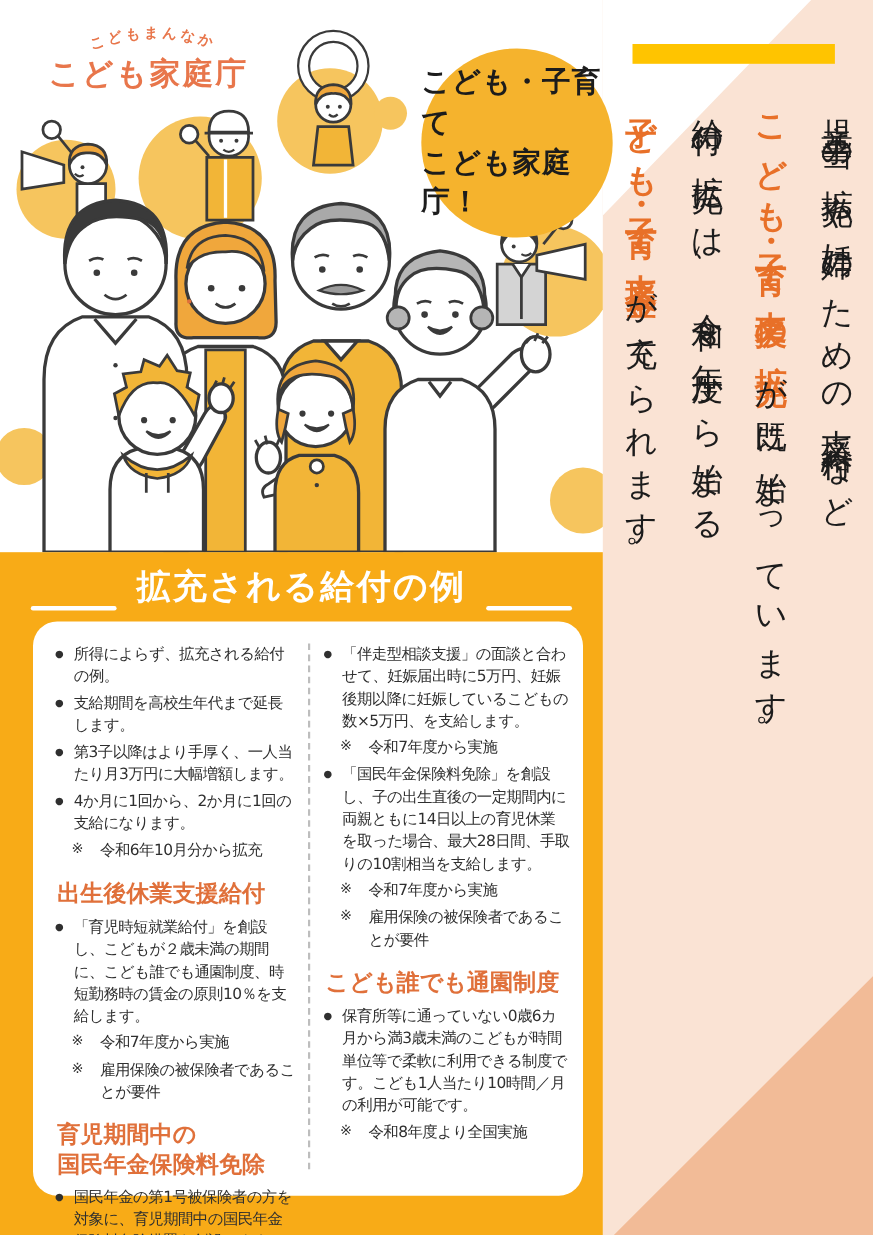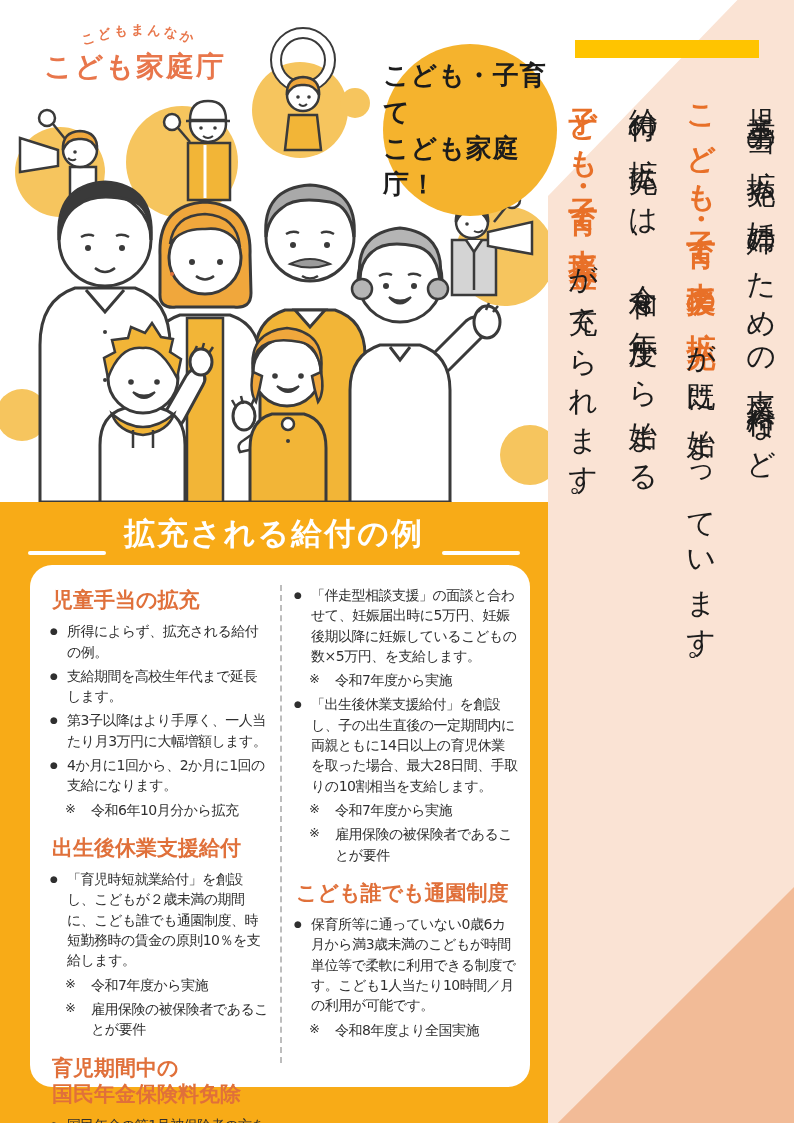--- a/index.html
+++ b/index.html
@@ -221,21 +221,20 @@
 
     <div class="panel">
       <div class="banner">
         <div class="rule"></div>
         <div class="title">拡充される給付の例</div>
         <div class="rule"></div>
       </div>
       <div class="whitebox">
         <div class="col left">
             <section class="benefit">
-              <h3>児童手当の拡充</h3>
               <div class="item bullet">
                 <span class="mk">●</span>
                 <span class="tx">所得によらず、拡充される給付の例。</span>
               </div>
               <div class="item bullet">
                 <span class="mk">●</span>
                 <span class="tx">支給期間を高校生年代まで延長します。</span>
               </div>
               <div class="item bullet">
                 <span class="mk">●</span>
@@ -281,21 +280,21 @@
                 <span class="tx">「伴走型相談支援」の面談と合わせて、妊娠届出時に5万円、妊娠後期以降に妊娠しているこどもの数×5万円、を支給します。</span>
               </div>
               <div class="item note">
                 <span class="mk">※</span>
                 <span class="tx">令和7年度から実施</span>
               </div>
             </section>
             <section class="benefit">
               <div class="item bullet">
                 <span class="mk">●</span>
-                <span class="tx">「出生後休業支援給付」を創設し、子の出生直後の一定期間内に両親ともに14日以上の育児休業を取った場合、最大28日間、手取りの10割相当を支給します。</span>
+                <span class="tx">「国民年金保険料免除」を創設し、子の出生直後の一定期間内に両親ともに14日以上の育児休業を取った場合、最大28日間、手取りの10割相当を支給します。</span>
               </div>
               <div class="item note">
                 <span class="mk">※</span>
                 <span class="tx">令和7年度から実施</span>
               </div>
               <div class="item note">
                 <span class="mk">※</span>
                 <span class="tx">雇用保険の被保険者であることが要件</span>
               </div>
             </section>

